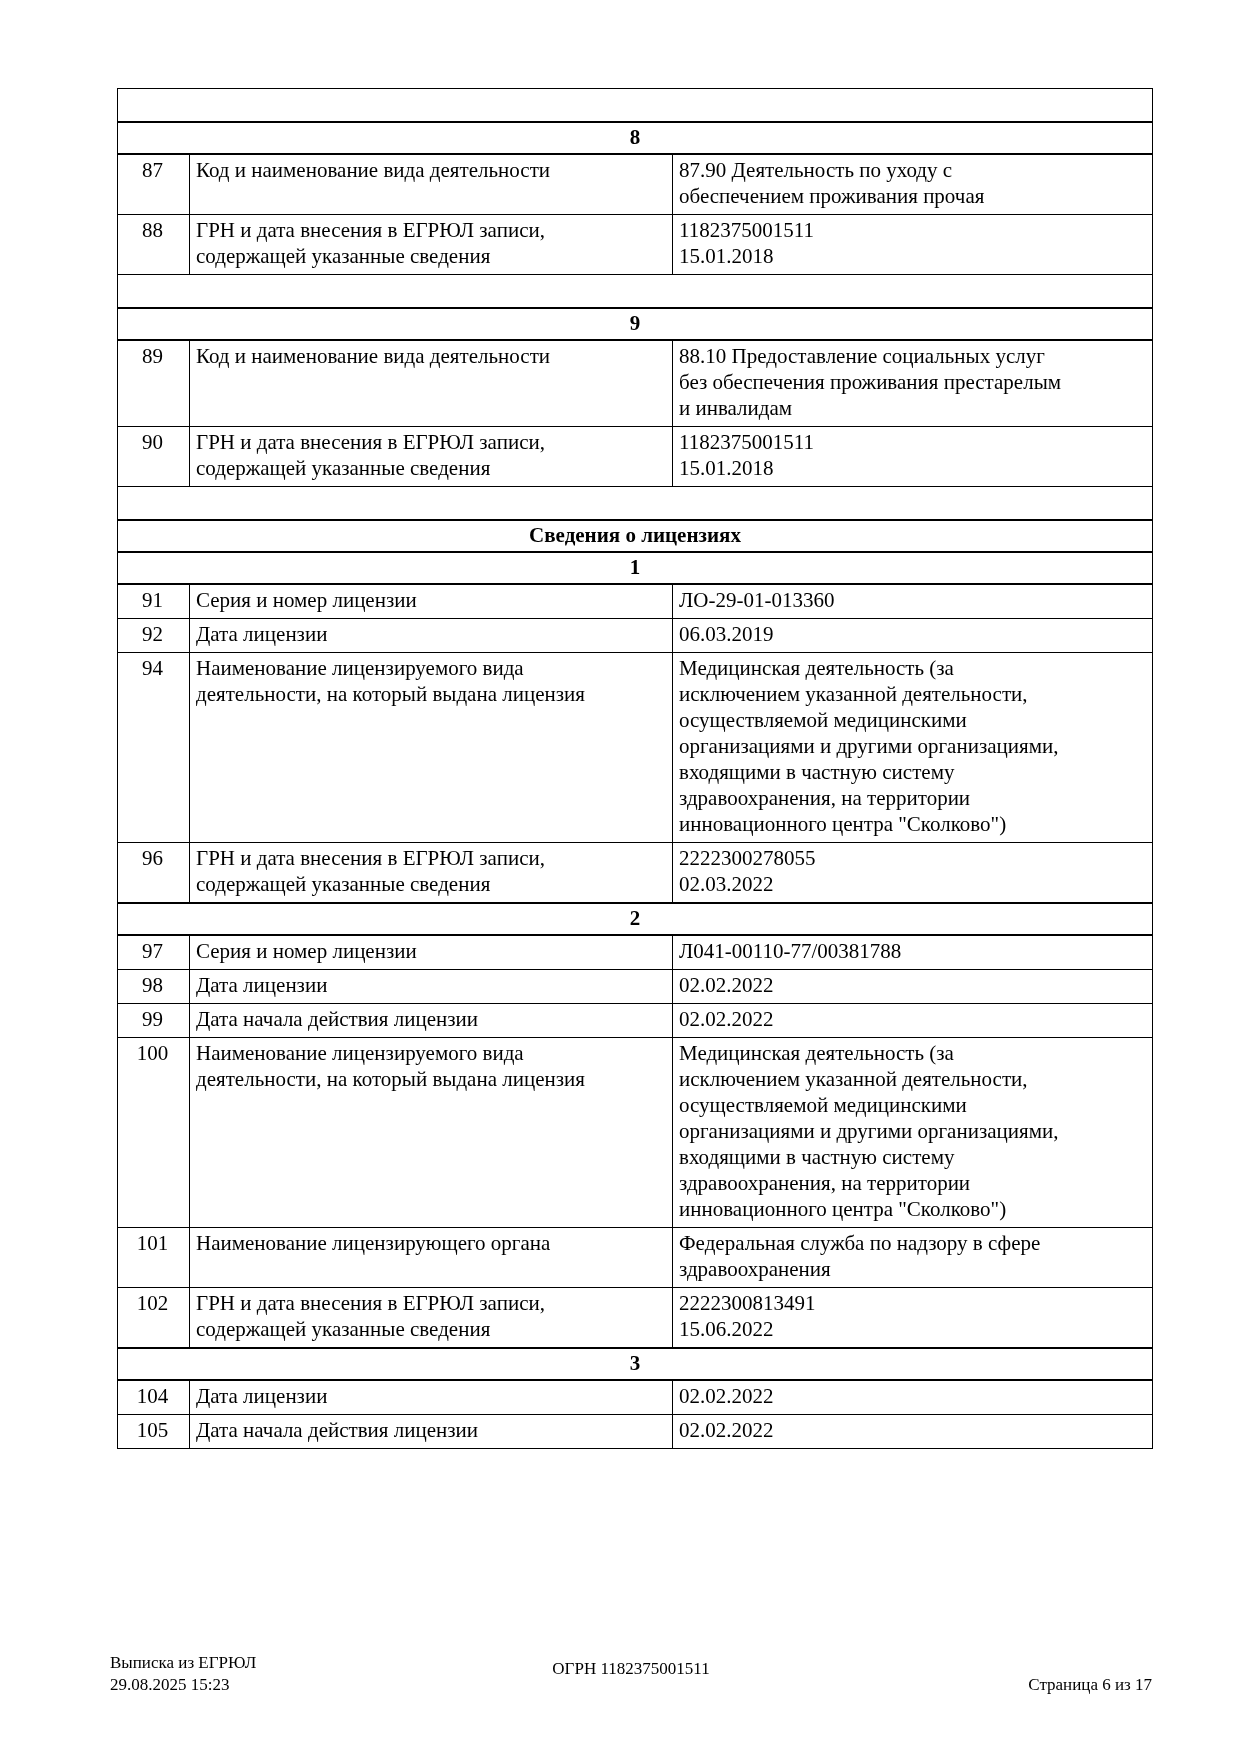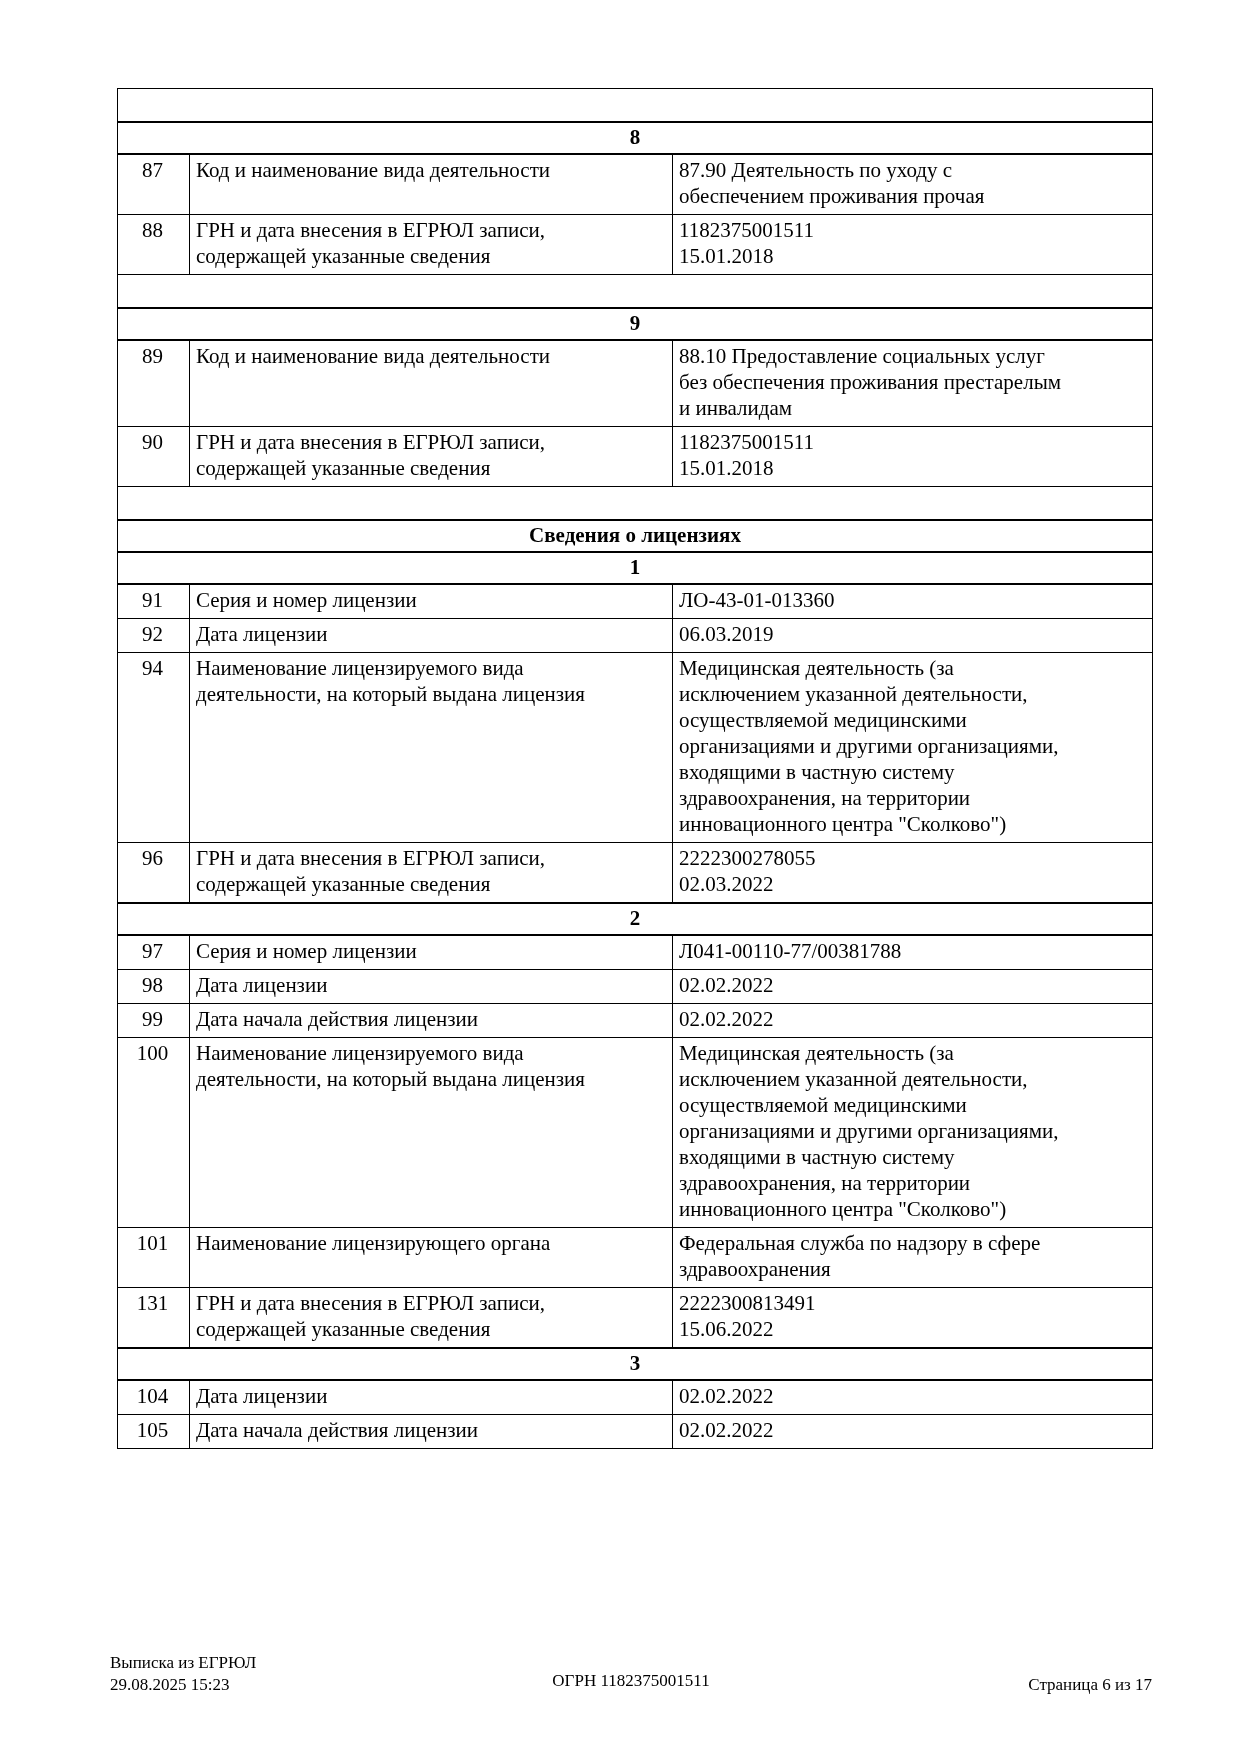--- a/index.html
+++ b/index.html
@@ -60,21 +60,21 @@
     left: 110px;
     width: 1042px;
     top: 1652px;
     font-size: 17px;
     line-height: 22px;
   }
   .footer-center {
     position: absolute;
     left: 50%;
     transform: translateX(-50%);
-    bottom: 4px;
+    bottom: 16px;
     margin-top: 7px;
   }
   .footer-right {
     position: absolute;
     right: 0;
     bottom: 0;
   }
 </style>
 </head>
 <body>
@@ -130,21 +130,21 @@
       </tr>
       <tr class="title">
         <td colspan="3">Сведения о лицензиях</td>
       </tr>
       <tr class="section">
         <td colspan="3">1</td>
       </tr>
       <tr class="data">
         <td class="num">91</td>
         <td class="label">Серия и номер лицензии</td>
-        <td class="value">ЛО-43-01-013360</td>
+        <td class="value">ЛО-29-01-013360</td>
       </tr>
       <tr class="data">
         <td class="num">92</td>
         <td class="label">Дата лицензии</td>
         <td class="value">06.03.2019</td>
       </tr>
       <tr class="data">
         <td class="num">94</td>
         <td class="label">Наименование лицензируемого вида
 деятельности, на который выдана лицензия</td>
@@ -193,21 +193,21 @@
 здравоохранения, на территории
 инновационного центра "Сколково")</td>
       </tr>
       <tr class="data">
         <td class="num">101</td>
         <td class="label">Наименование лицензирующего органа</td>
         <td class="value">Федеральная служба по надзору в сфере
 здравоохранения</td>
       </tr>
       <tr class="data">
-        <td class="num">131</td>
+        <td class="num">102</td>
         <td class="label">ГРН и дата внесения в ЕГРЮЛ записи,
 содержащей указанные сведения</td>
         <td class="value">2222300813491
 15.06.2022</td>
       </tr>
       <tr class="section">
         <td colspan="3">3</td>
       </tr>
       <tr class="data">
         <td class="num">104</td>

